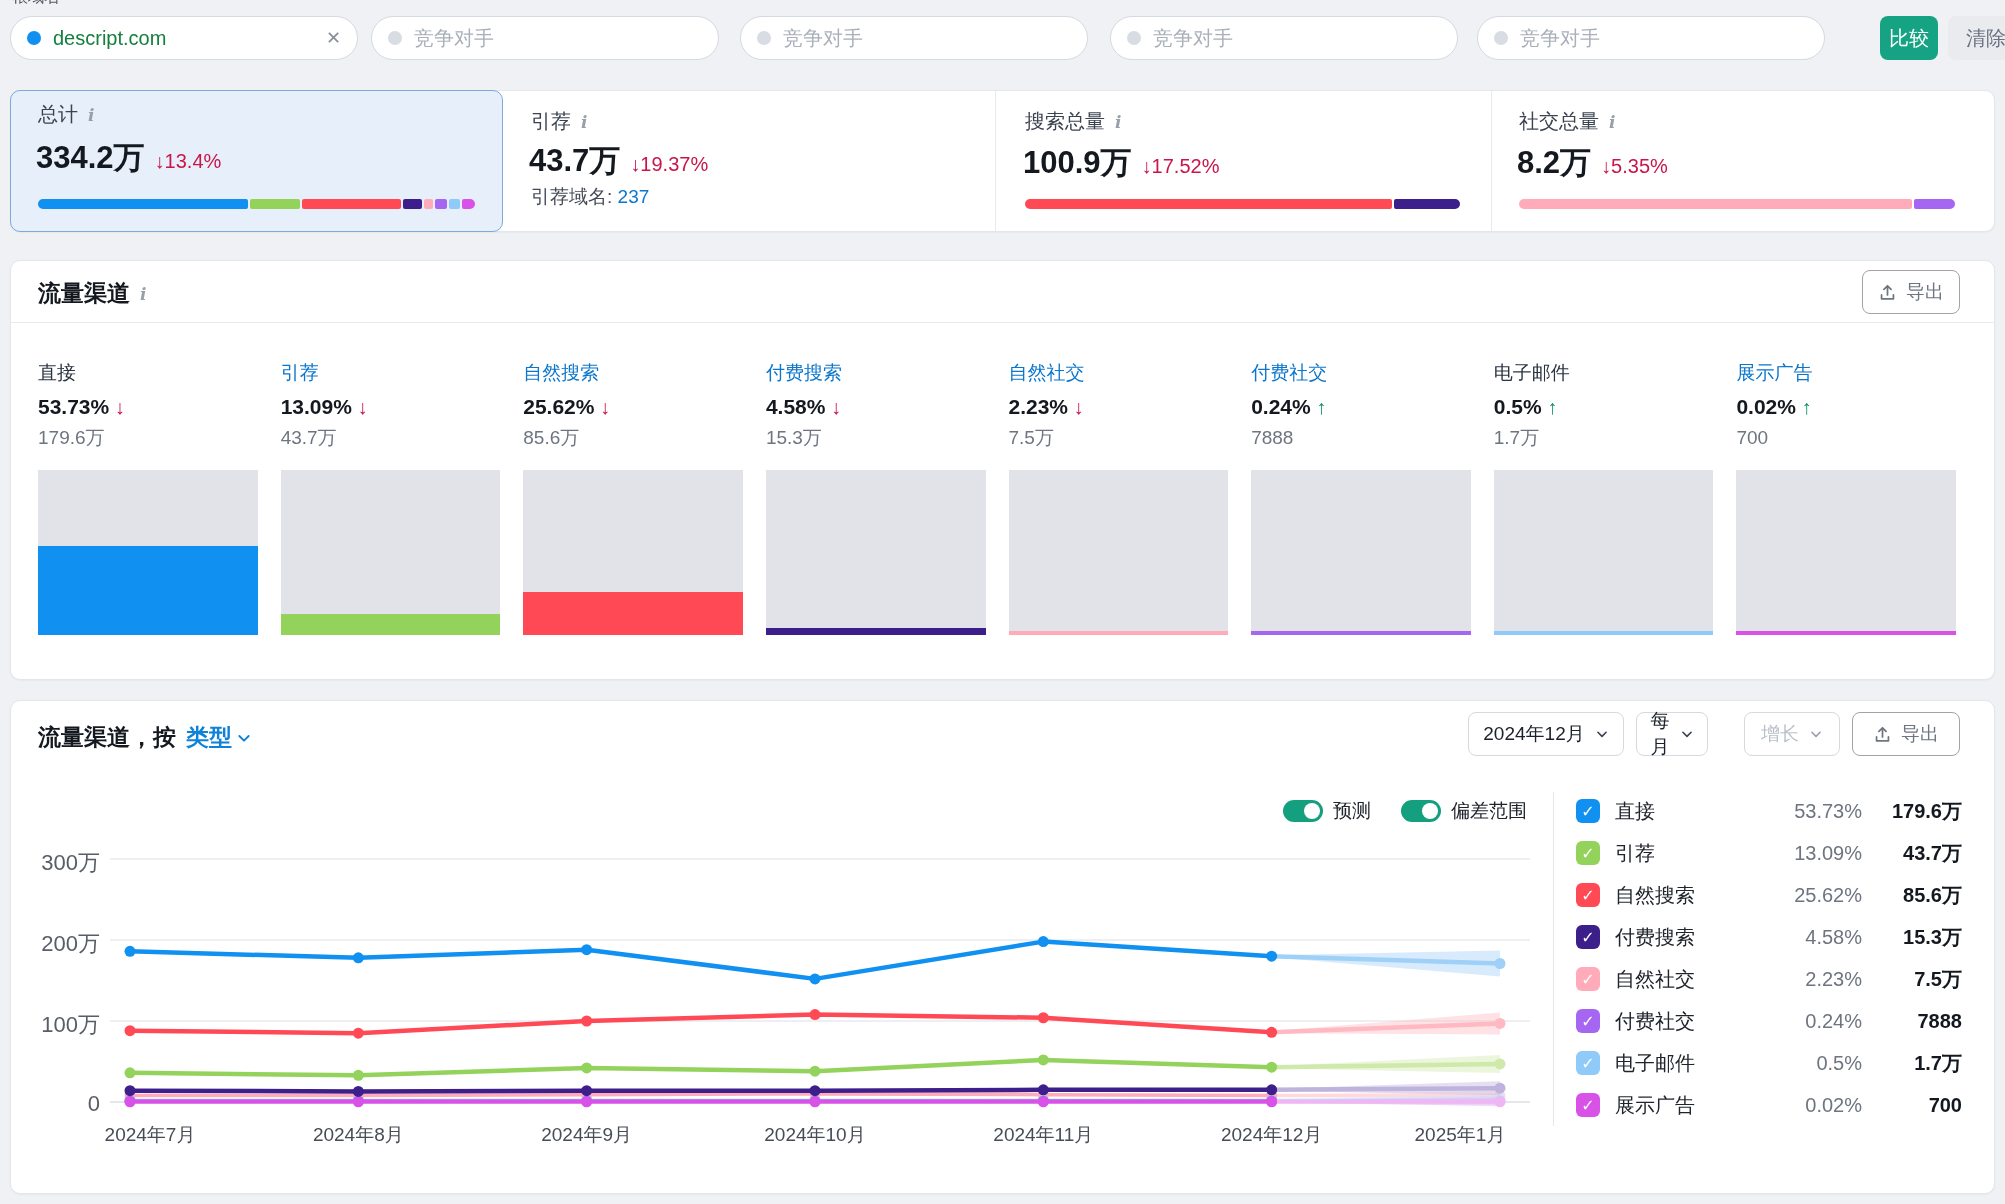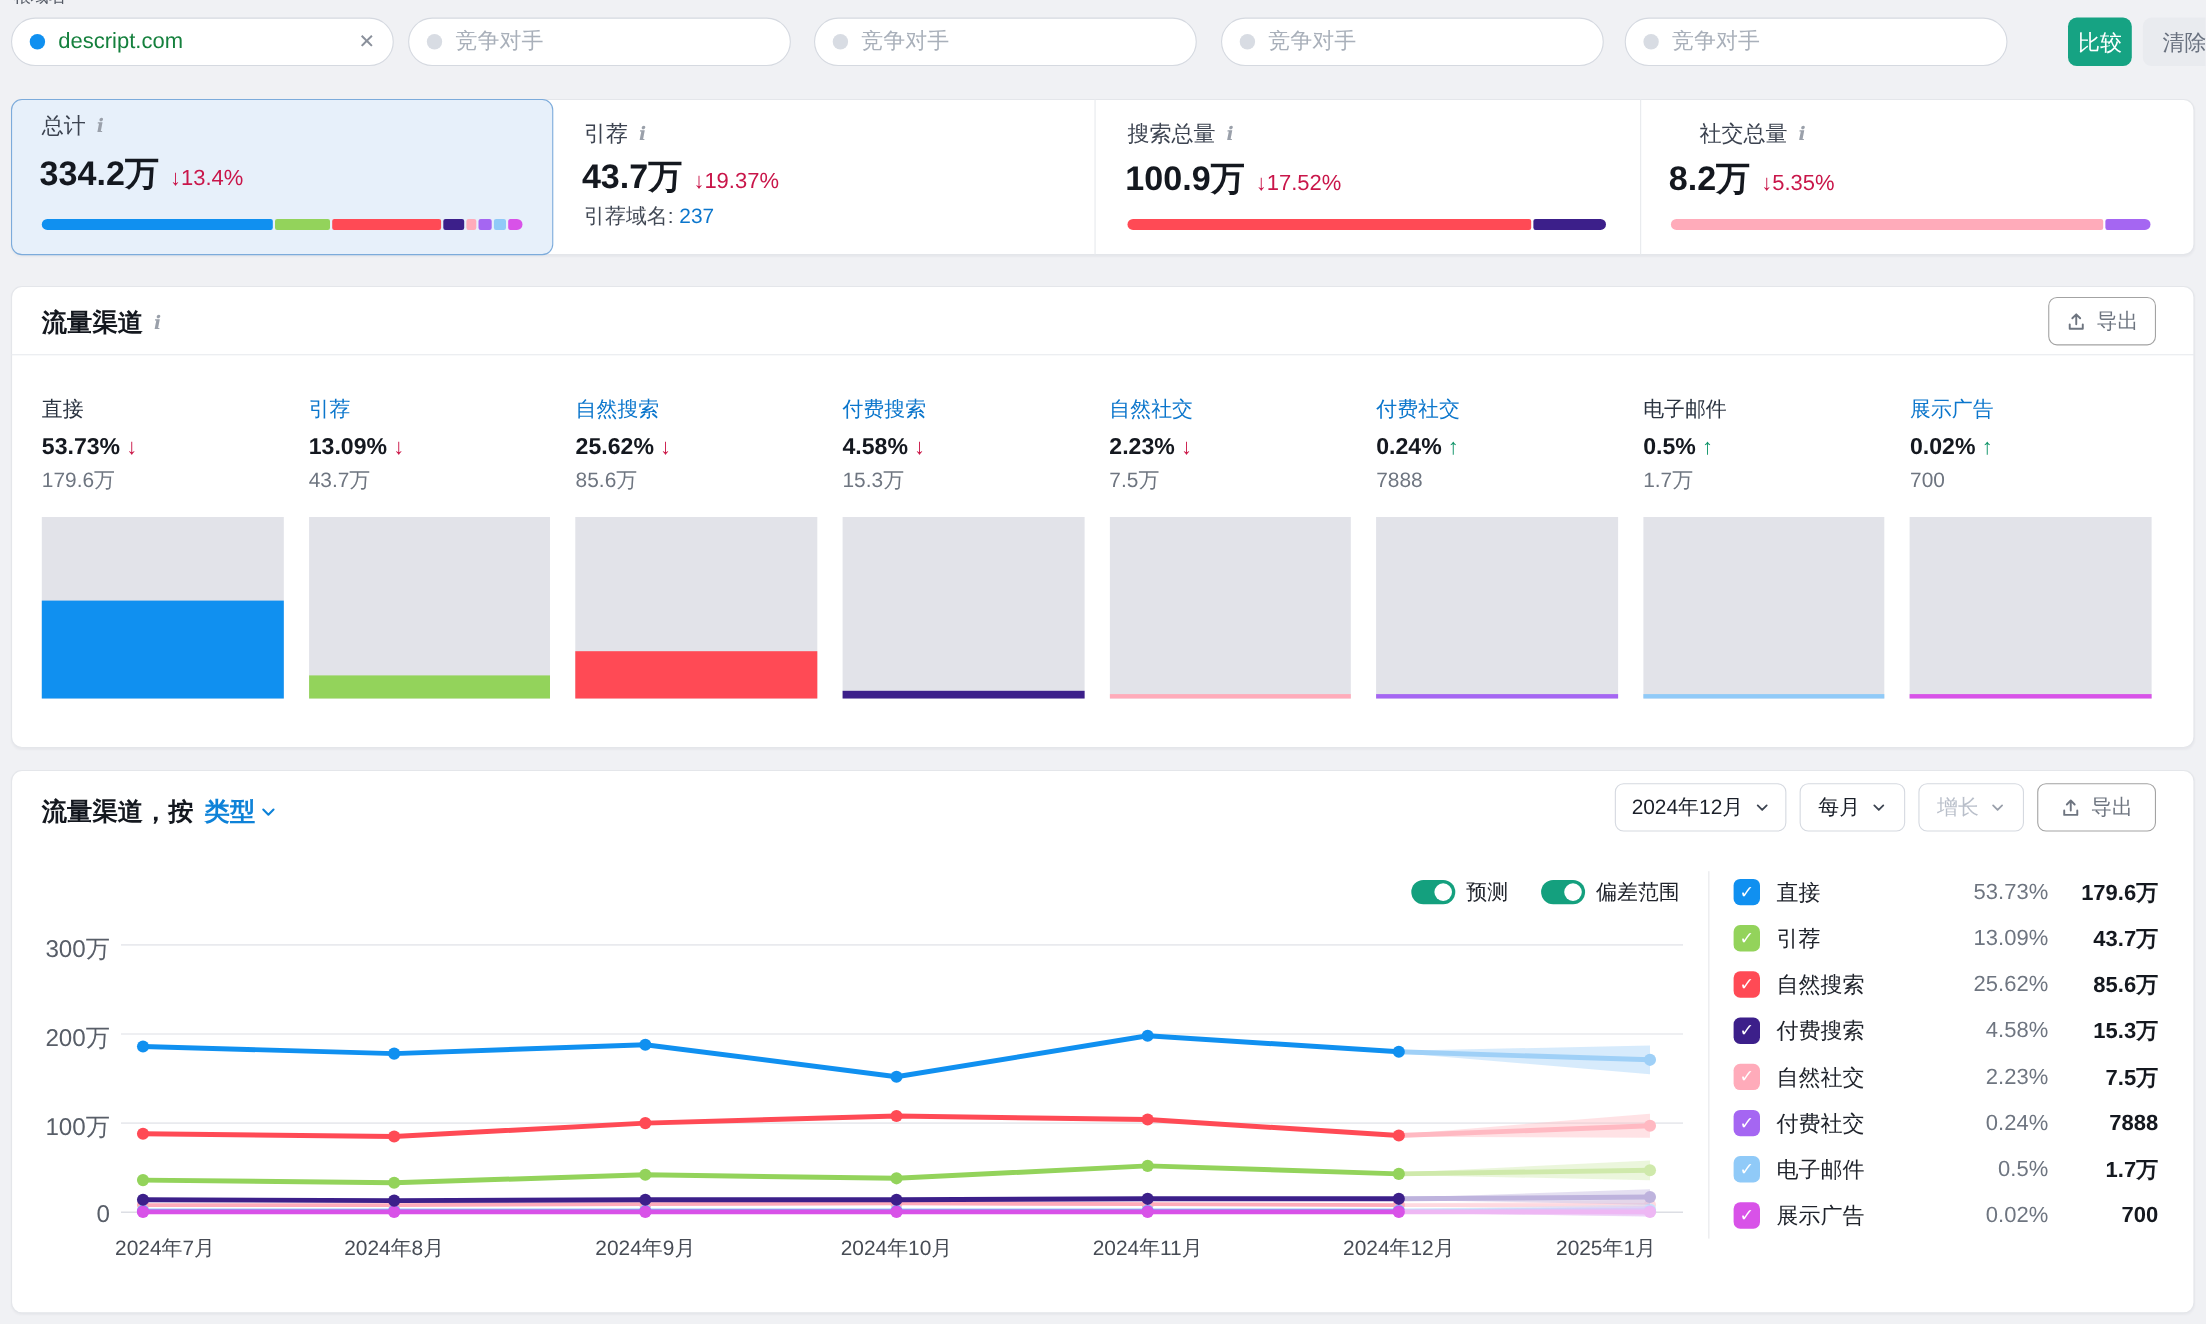--- a/index.html
+++ b/index.html
@@ -168,21 +168,21 @@
     <span class="i-ico">i</span>
   </div>
   <div class="c-value" style="left:1023px; top:142px;">
     <span>100.9万</span><span class="c-change">↓17.52%</span>
   </div>
   <div class="hbar" style="left:1025px; top:199px; width:435px;">
       <div class="seg" style="flex-grow: 84.8; background: rgb(255, 74, 85);"></div>
       <div class="seg" style="flex-grow: 15.2; background: rgb(60, 31, 138);"></div>
     </div>
 
-  <div class="c-title" style="left:1519px; top:108px;margin-left:26px;">
+  <div class="c-title" style="left:1519px; top:108px;">
     <span>社交总量</span>
     <span class="i-ico">i</span>
   </div>
   <div class="c-value" style="left:1517px; top:142px;">
     <span>8.2万</span><span class="c-change">↓5.35%</span>
   </div>
   <div class="hbar" style="left:1519px; top:199px; width:436px;">
       <div class="seg" style="flex-grow: 90.5; background: rgb(255, 171, 186);"></div>
       <div class="seg" style="flex-grow: 9.5; background: rgb(165, 102, 242);"></div>
     </div>
@@ -279,21 +279,21 @@
     </span>
   </div>
   <div class="select-box" style="left:1468px; width:156px;">
     <span>2024年12月</span>
     <span class="chev">
         <svg width="14" height="14" viewBox="0 0 24 24">
           <path d="M5 9l7 7 7-7" stroke="#3c4350" stroke-width="2.8" fill="none" stroke-linecap="round" stroke-linejoin="round"></path>
         </svg>
       </span>
   </div>
-  <div class="select-box" style="left:1636px; width:96px;">
+  <div class="select-box" style="left:1636px; width:72px;">
     <span>每月</span>
     <span class="chev">
         <svg width="14" height="14" viewBox="0 0 24 24">
           <path d="M5 9l7 7 7-7" stroke="#3c4350" stroke-width="2.8" fill="none" stroke-linecap="round" stroke-linejoin="round"></path>
         </svg>
       </span>
   </div>
   <div class="select-box dim" style="left:1744px; width:96px;">
     <span>增长</span>
     <span class="chev">

